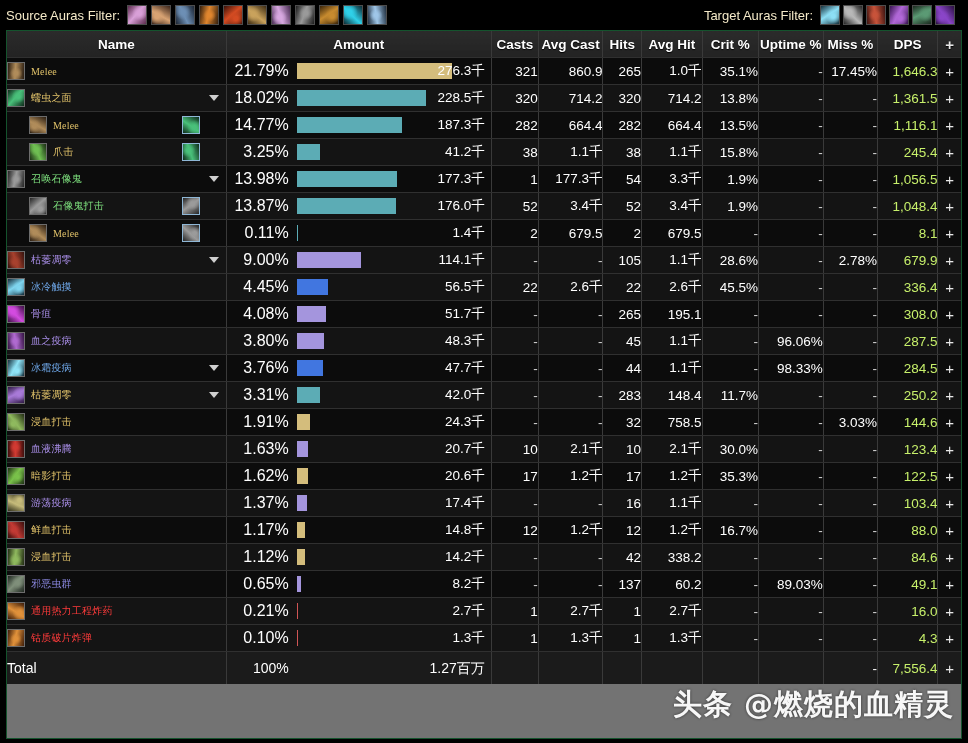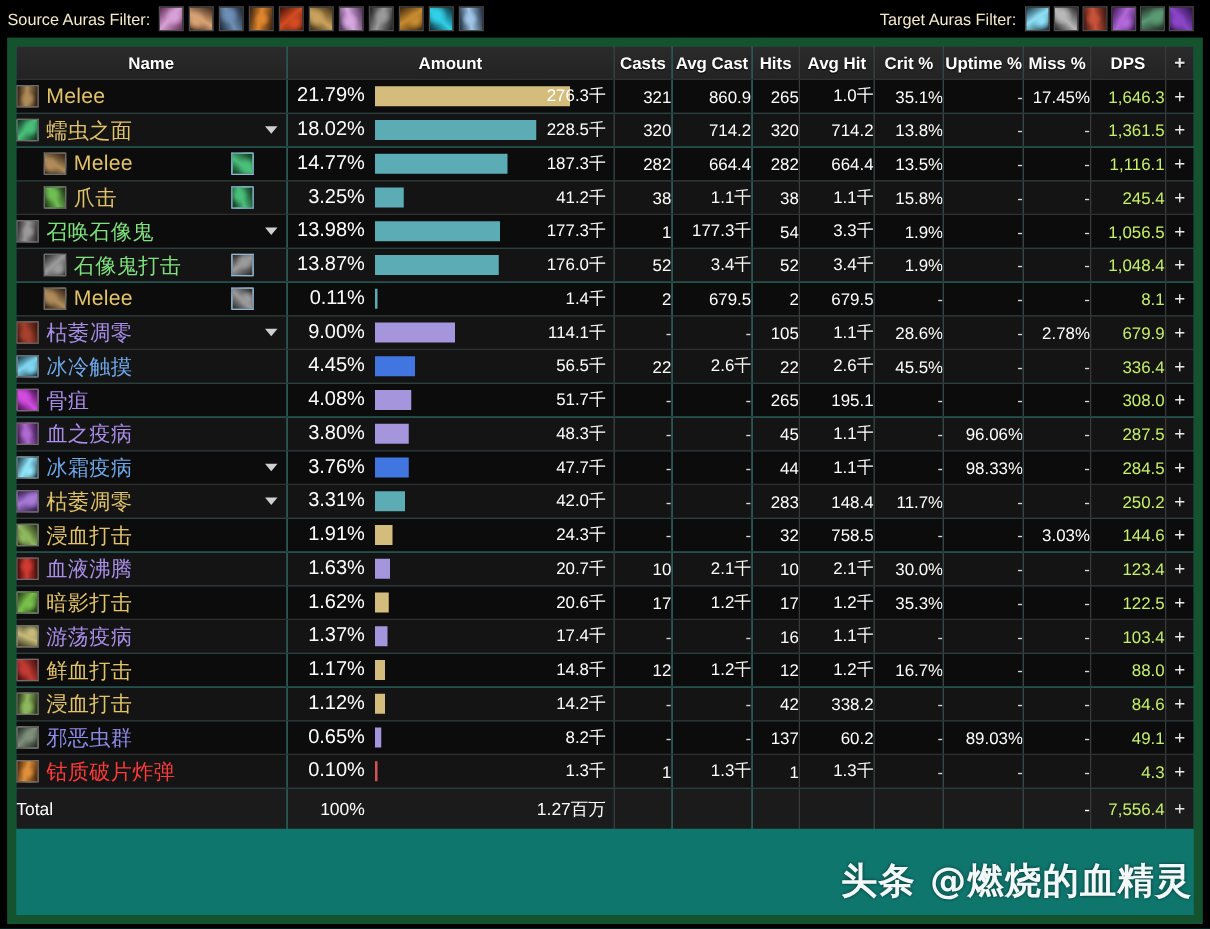--- a/index.html
+++ b/index.html
@@ -38,22 +38,22 @@
     flex:0 0 auto;
     background-size:100% 100%;
   }
   .filter-group.right .aura-icon{margin-right:3px;}
 
   
   .table-wrap{
     margin:0 6px 0 6px;
     width:956px;
     box-sizing:border-box;
-    border:7px solid #14532d;
-    background:#0f766e;
+    border:1px solid #14532d;
+    background:#737373;
     height:709px;
     overflow:hidden;
   }
   table.grid{
     border-collapse:collapse;
     width:100%;
     table-layout:fixed;
   }
   table.grid th,table.grid td{
     padding:0;
@@ -99,24 +99,25 @@
   .name-inner.indent{padding-left:22px;}
   .sp-icon{
     width:18px;height:18px;
     flex:0 0 auto;
     border:1px solid #6d6d6d;
     box-sizing:border-box;
     margin-right:6px;
     background-size:100% 100%;
   }
   .sp-name{
-    font-size:17px;
+    font-size:10px;
     letter-spacing:0.2px;
     overflow:hidden;
     text-overflow:ellipsis;
+    font-family:Liberation Serif, serif;
   }
   .src-icon{
     position:absolute;
     right:26px;top:4px;
     width:18px;height:18px;
     border:1px solid #8fb7d6;
     box-sizing:border-box;
     background-size:100% 100%;
   }
   .caret{
@@ -742,20 +743,44 @@
           <td class="num">60.2</td>
           <td class="num dash">-</td>
           <td class="num">89.03%</td>
           <td class="num dash">-</td>
           <td class="num dps">49.1</td>
           <td class="plus">+</td>
         </tr>
         <tr class="row-odd">
           <td class="name-cell">
             <div class="name-inner">
+              <span class="sp-icon" style="background:radial-gradient(circle at 74% 61%, #e0913a 0%, #e0913a 12%, transparent 48%),linear-gradient(31deg, #3d1c08 0%, #e0913a 46%, #3d1c08 100%);"></span>
+              <span class="sp-name" style="color: rgb(255, 59, 59);">通用热力工程炸药</span>
+            </div>
+          </td>
+          <td class="amount-cell">
+            <span class="amt-pct">0.21%</span>
+            <span class="amt-bar-area">
+              <span class="amt-bar" style="display: block; width: 1.5%; background: rgb(208, 85, 85);"></span>
+            </span>
+            <span class="amt-val">2.7千</span>
+          </td>
+          <td class="num">1</td>
+          <td class="num">2.7千</td>
+          <td class="num">1</td>
+          <td class="num">2.7千</td>
+          <td class="num dash">-</td>
+          <td class="num dash">-</td>
+          <td class="num dash">-</td>
+          <td class="num dps">16.0</td>
+          <td class="plus">+</td>
+        </tr>
+        <tr class="row-odd">
+          <td class="name-cell">
+            <div class="name-inner">
               <span class="sp-icon" style="background:radial-gradient(circle at 50% 55%, #e0913a 0%, #e0913a 12%, transparent 48%),linear-gradient(105deg, #3d1c08 0%, #e0913a 46%, #3d1c08 100%);"></span>
               <span class="sp-name" style="color: rgb(255, 59, 59);">钴质破片炸弹</span>
             </div>
           </td>
           <td class="amount-cell">
             <span class="amt-pct">0.10%</span>
             <span class="amt-bar-area">
               <span class="amt-bar" style="display: block; width: 1.5%; background: rgb(208, 85, 85);"></span>
             </span>
             <span class="amt-val">1.3千</span>

